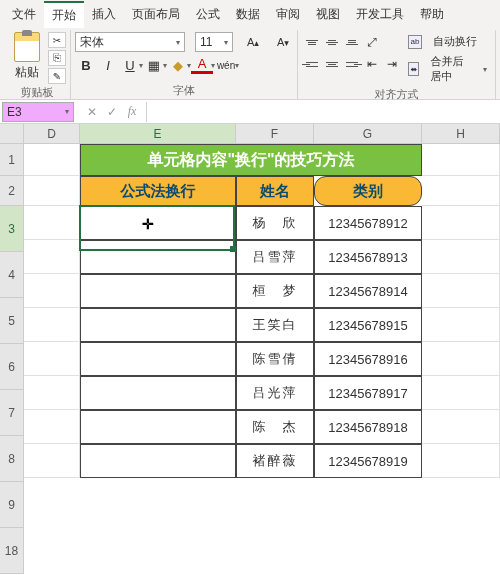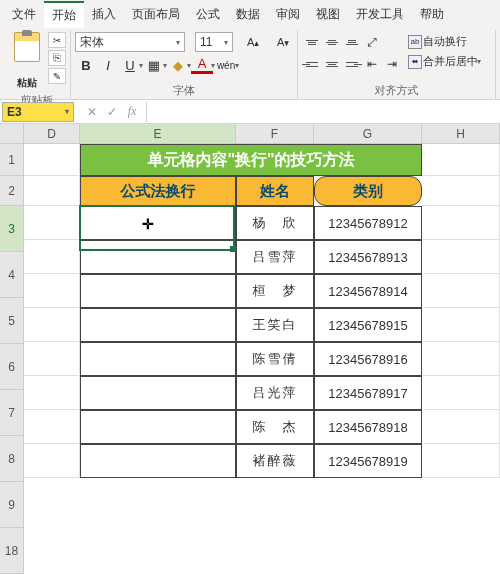--- a/index.html
+++ b/index.html
@@ -13,21 +13,21 @@
   
   .ribbon { display: flex; background: #f3f2f1; height: 72px; border-bottom: 1px solid #d4d4d4; padding: 2px 4px 0 4px; }
   .ribbon-group { display: flex; flex-direction: column; border-right: 1px solid #d4d4d4; padding: 0 4px; }
   .ribbon-group-content { flex: 1; display: flex; align-items: flex-start; gap: 2px; }
   .ribbon-group-label { text-align: center; font-size: 11px; color: #666; padding: 1px 0; }
   
   
   .paste-btn { display: flex; flex-direction: column; align-items: center; padding: 2px 6px; cursor: pointer; }
   .paste-icon { width: 26px; height: 30px; background: linear-gradient(#f9d978 0 30%, #fff 30% 100%); border: 1px solid #c0a050; border-radius: 2px; position: relative; }
   .paste-icon::before { content: ""; position: absolute; top: -3px; left: 7px; width: 10px; height: 6px; background: #888; border-radius: 2px 2px 0 0; }
-  .paste-label { font-size: 10px; margin-top: 14px; font-weight: bold; }
+  .paste-label { font-size: 12px; margin-top: 2px; }
   .small-btns { display: flex; flex-direction: column; gap: 2px; padding-top: 2px; }
   .small-icon-btn { width: 18px; height: 16px; border: 1px solid #ccc; background: #fff; font-size: 10px; display: flex; align-items: center; justify-content: center; cursor: pointer; }
   
   
   .font-controls { display: flex; flex-direction: column; gap: 2px; padding-top: 2px; }
   .font-row1 { display: flex; gap: 10px; }
   .font-select { width: 110px; height: 20px; border: 1px solid #ababab; font-size: 12px; padding: 0 4px; background: #fff; display: flex; align-items: center; justify-content: space-between; }
   .size-select { width: 38px; height: 20px; border: 1px solid #ababab; font-size: 12px; padding: 0 4px; background: #fff; display: flex; align-items: center; justify-content: space-between; }
   .tiny-btn { width: 20px; height: 20px; border: none; background: transparent; font-size: 11px; display: flex; align-items: center; justify-content: center; cursor: pointer; }
   .font-row2 { display: flex; gap: 0; align-items: center; }
@@ -37,26 +37,26 @@
   .underline { text-decoration: underline; }
   .dd { font-size: 8px; color: #666; margin-left: -2px; }
   
   
   .align-controls { display: flex; flex-direction: column; gap: 2px; padding-top: 2px; }
   .align-row { display: flex; gap: 0; }
   .align-btn { width: 20px; height: 20px; border: none; background: transparent; display: flex; flex-direction: column; align-items: center; justify-content: center; cursor: pointer; gap: 1px; }
   .al-line { width: 12px; height: 1px; background: #555; }
   .al-line.s { width: 8px; }
   .wrap-btns { display: flex; flex-direction: column; gap: 1px; padding-top: 2px; }
-  .wrap-btn { display: flex; align-items: center; gap: 1px; padding: 2px 4px; font-size: 11px; cursor: pointer; }
+  .wrap-btn { display: flex; align-items: center; gap: 11px; padding: 2px 4px; font-size: 11px; cursor: pointer; }
   .wrap-icon { width: 14px; height: 14px; border: 1px solid #888; background: #eef; font-size: 8px; display: flex; align-items: center; justify-content: center; }
   
   
   .formula-bar { display: flex; align-items: center; height: 24px; border-bottom: 1px solid #d4d4d4; }
-  .name-box { width: 72px; height: 20px; border: 1px solid #ababab; margin: 0 4px 0 2px; padding: 0 4px; font-size: 12px; display: flex; align-items: center; justify-content: space-between; background: #fde047; font-weight: bold; }
+  .name-box { width: 72px; height: 20px; border: 1px solid #ababab; margin: 0 4px 0 2px; padding: 0 4px; font-size: 12px; display: flex; align-items: center; justify-content: space-between; background: #f0abfc; }
   .fx-btns { display: flex; align-items: center; gap: 4px; padding: 0 6px; color: #999; }
   .fx-btn { width: 16px; text-align: center; cursor: pointer; }
   .fx-label { font-style: italic; font-family: serif; }
   .formula-input { flex: 1; height: 20px; border: none; border-left: 1px solid #d4d4d4; padding: 0 4px; }
   
   
   .grid-wrap { position: relative; }
   .col-headers { display: flex; height: 20px; background: #e6e6e6; }
   .corner { width: 24px; border-right: 1px solid #ccc; border-bottom: 1px solid #ccc; background: #e6e6e6; }
   .col-h { border-right: 1px solid #ccc; border-bottom: 1px solid #ccc; text-align: center; font-size: 12px; line-height: 20px; color: #555; cursor: pointer; }

